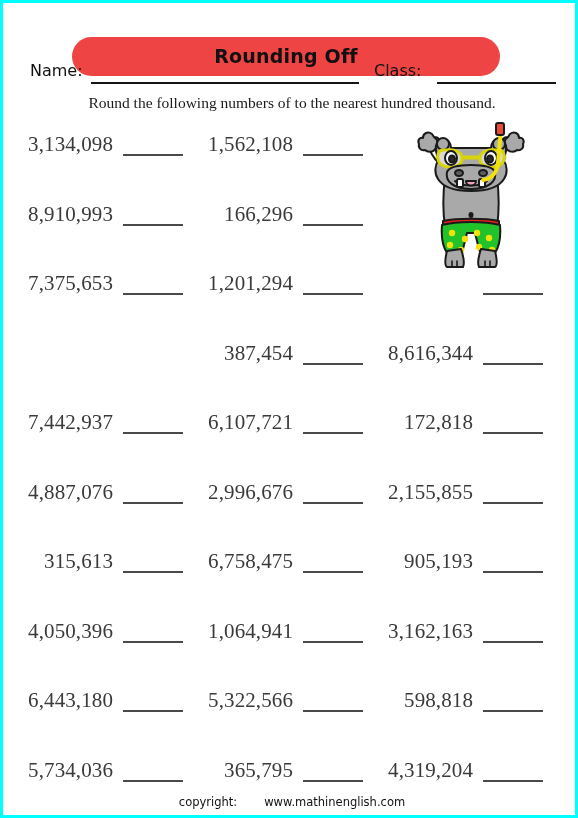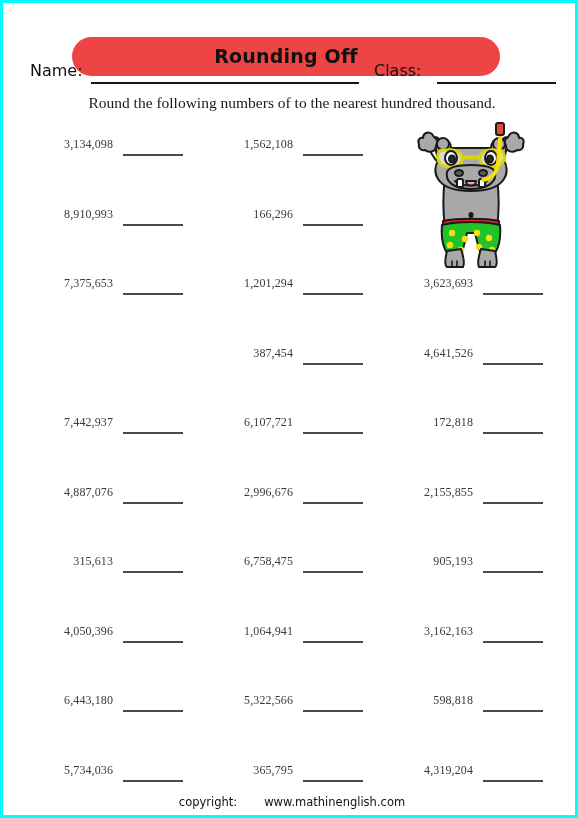--- a/index.html
+++ b/index.html
@@ -112,21 +112,21 @@
   .cell.c2 { left: 192px; }
   .cell.c3 { left: 372px; }
 
   .num {
     position: absolute;
     left: 0;
     top: 0;
     width: 98px;
     text-align: right;
     font-family: "Liberation Serif", serif;
-    font-size: 12px;
+    font-size: 21px;
     color: #3a3a3a;
     line-height: 20px;
     letter-spacing: 0.1px;
   }
   .blank {
     position: absolute;
     left: 108px;
     top: 20px;
     width: 60px;
     height: 0;
@@ -197,31 +197,30 @@
       <div class="prow" style="top: 139px;">
         <div class="cell c1">
           <div class="num">7,375,653</div>
           <div class="blank"></div>
         </div>
         <div class="cell c2">
           <div class="num">1,201,294</div>
           <div class="blank"></div>
         </div>
         <div class="cell c3">
-          <div class="num">3,623,693</div>
           <div class="blank"></div>
         </div>
       </div>
       <div class="prow" style="top: 208.5px;">
         <div class="cell c2">
           <div class="num">387,454</div>
           <div class="blank"></div>
         </div>
         <div class="cell c3">
-          <div class="num">4,641,526</div>
+          <div class="num">8,616,344</div>
           <div class="blank"></div>
         </div>
       </div>
       <div class="prow" style="top: 278px;">
         <div class="cell c1">
           <div class="num">7,442,937</div>
           <div class="blank"></div>
         </div>
         <div class="cell c2">
           <div class="num">6,107,721</div>

